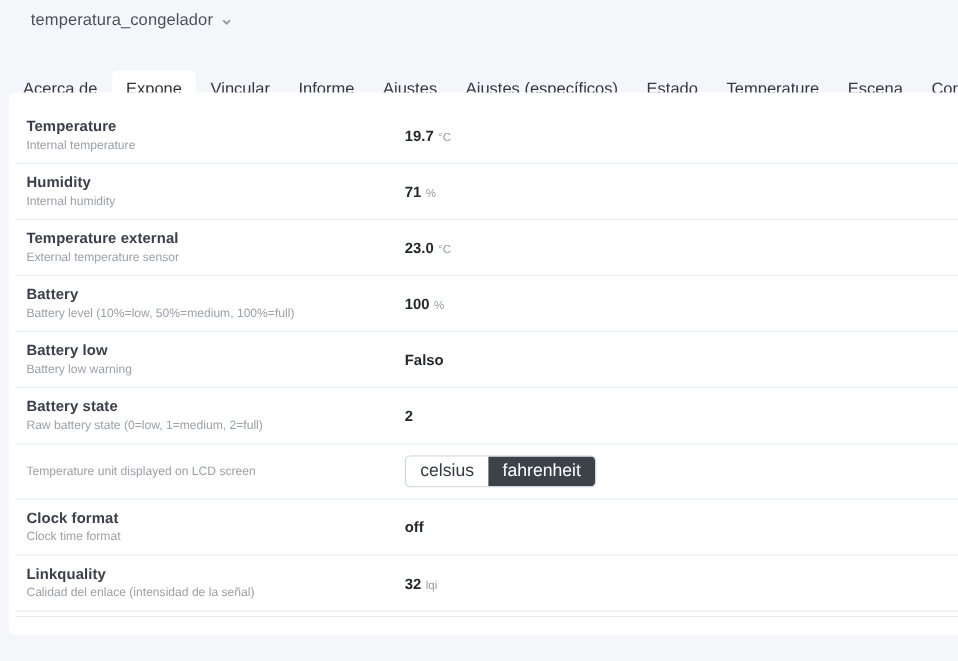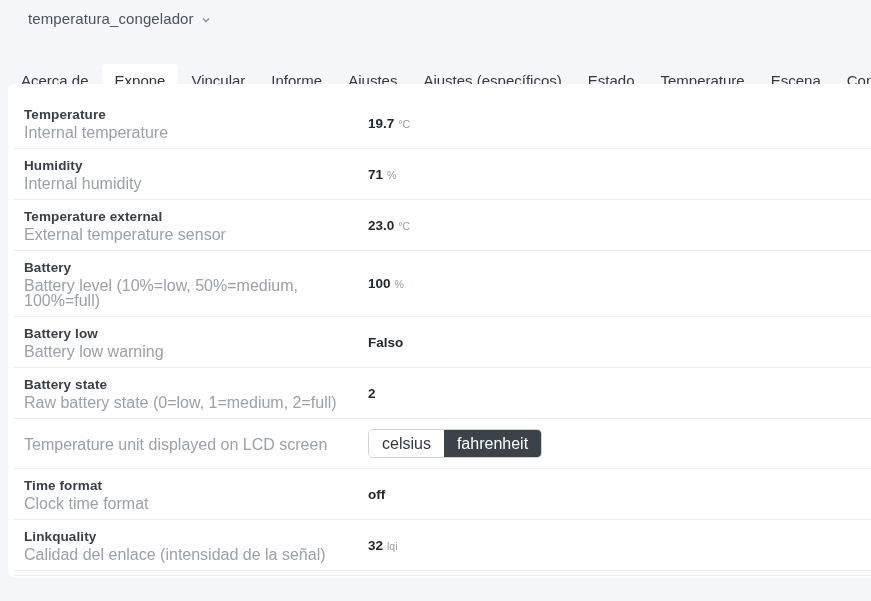--- a/index.html
+++ b/index.html
@@ -54,21 +54,21 @@
     min-height: 50px;
     padding: 8px 0;
     border-bottom: 1px solid #e9edf1;
   }
   .cell-label { padding-left: 10px; }
   .row-title {
     font-size: 13.5px; font-weight: 700; color: #39404a;
     line-height: 18px; letter-spacing: 0.1px;
   }
   .row-desc {
-    font-size: 16px; color: #9aa1a8; line-height: 15px; margin-top: 1px;
+    font-size: 11px; color: #9aa1a8; line-height: 15px; margin-top: 1px;
   }
   .cell-value { display: flex; align-items: baseline; }
   .value { font-size: 13.5px; font-weight: 700; color: #23282d; text-align: right; }
   .unit { font-size: 10.5px; color: #959da5; margin-left: 4px; }
 
   
   .btn-group {
     display: inline-flex; align-self: center;
     border: 1px solid #ccd2d8; border-radius: 5px;
     overflow: hidden; background: #ffffff;
@@ -185,21 +185,21 @@
         <div class="cell-value">
           <div class="btn-group">
             <button class="btn">celsius</button>
             <button class="btn active">fahrenheit</button>
           </div>
         </div>
       </div>
 
       <div class="expose-row">
         <div class="cell-label">
-          <div class="row-title">Time format</div>
+          <div class="row-title">Clock format</div>
           <div class="row-desc">Clock time format</div>
         </div>
         <div class="cell-value">
           <span class="value">off</span>
         </div>
       </div>
 
       <div class="expose-row">
         <div class="cell-label">
           <div class="row-title">Linkquality</div>

